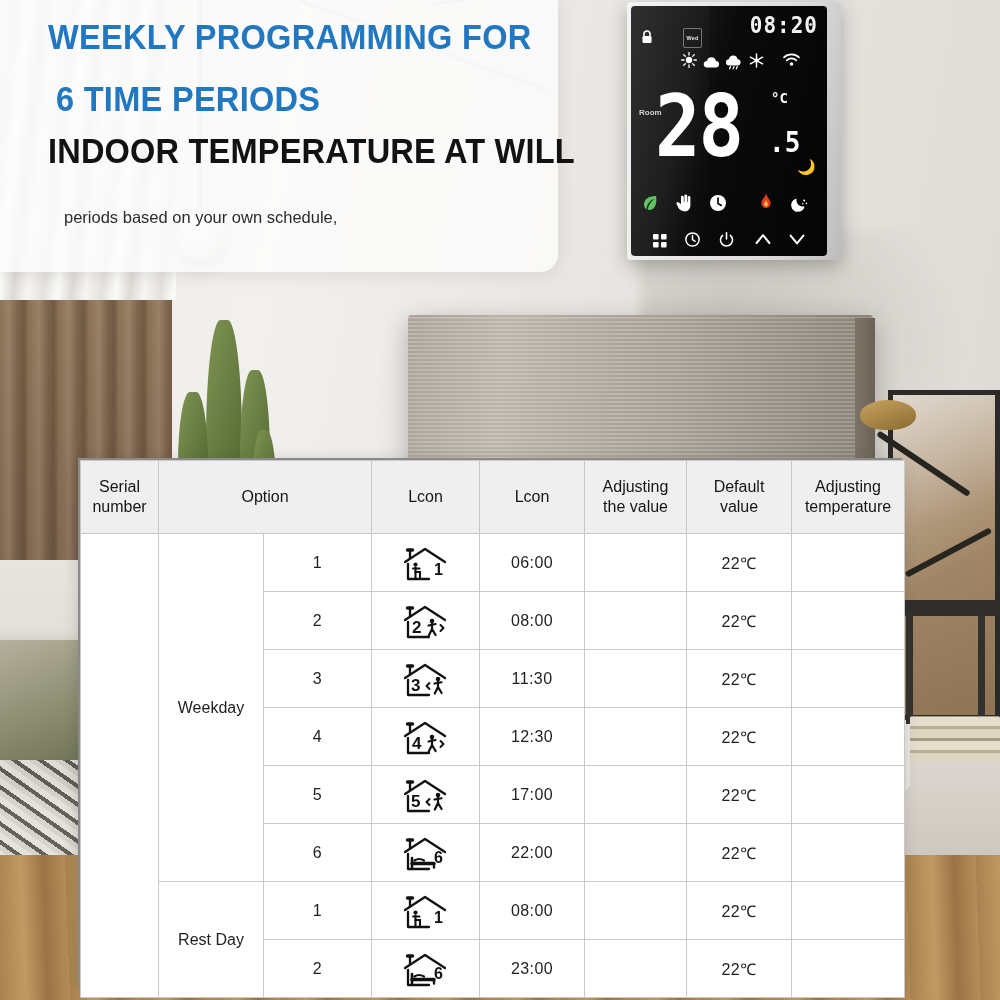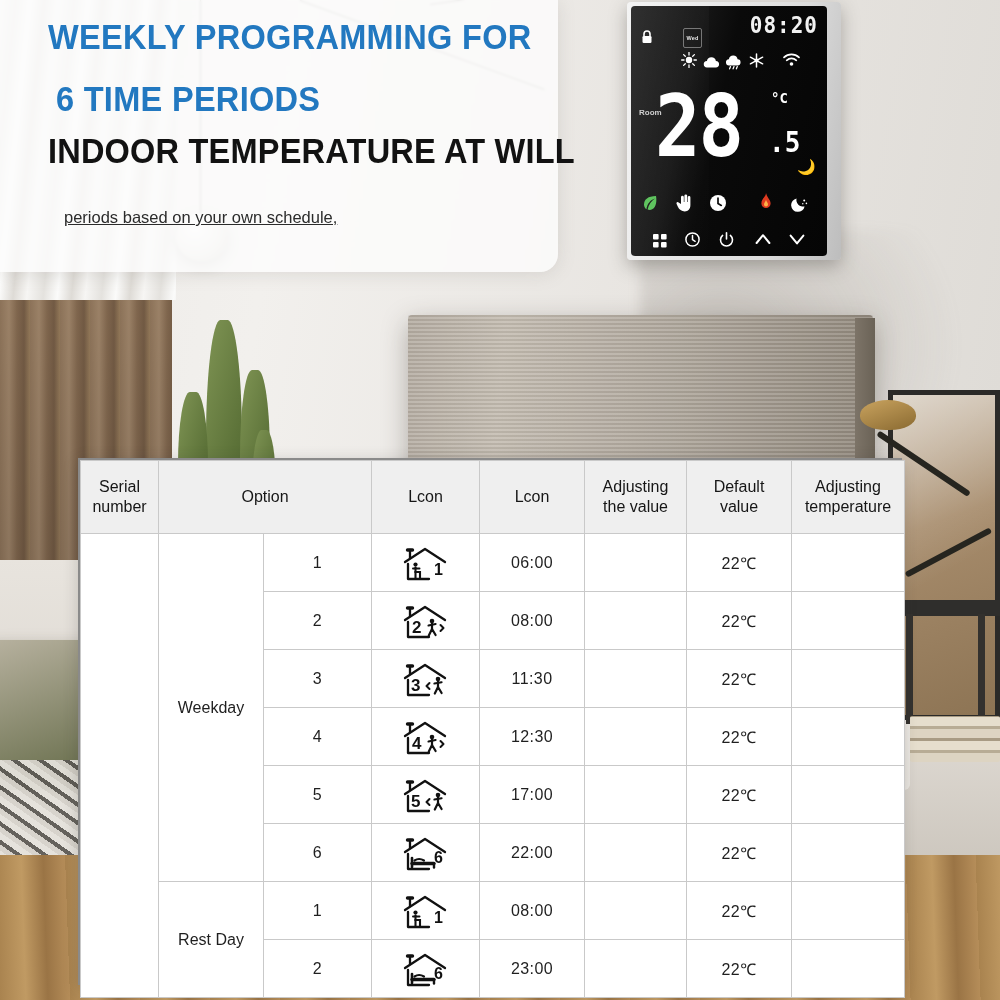--- a/index.html
+++ b/index.html
@@ -93,21 +93,21 @@
     font-size:35px;letter-spacing:.3px;transform:scaleX(.93);transform-origin:left center;
     white-space:nowrap;}
   .hl1{left:48px;top:17px;}
   .hl2{left:56px;top:79px;}
   .hl3{position:absolute;left:48px;top:131px;color:#121212;font-weight:bold;
     font-size:35px;letter-spacing:.2px;transform:scaleX(.93);transform-origin:left center;
     white-space:nowrap;}
   .hsub{position:absolute;left:56px;top:202px;width:480px;color:#2b2b2b;
     font-size:16.5px;line-height:30px;}
   .hsub div{white-space:nowrap;}
-  .hsub .l2{padding-left:8px;text-decoration:underline;}
+  .hsub .l2{padding-left:8px;}
 
   
   .thermo-wrap{position:absolute;left:583px;top:2px;width:214px;height:262px;margin-left:44px;}
   .thermo-plate{position:absolute;left:0;top:0;width:214px;height:258px;
     background:linear-gradient(100deg,#f4f4f4,#dcdcdc 70%,#bdbdbd);
     border-radius:4px;box-shadow:0 6px 18px rgba(60,56,52,.35);}
   .thermo-face{position:absolute;left:4px;top:4px;width:196px;height:250px;
     background:linear-gradient(103deg,#1c1c1c 0%,#151515 30%,#0a0a0a 44%,#050505 100%);
     border-radius:4px;overflow:hidden;}
   .thermo-gloss{position:absolute;left:0;top:0;width:78px;height:250px;

